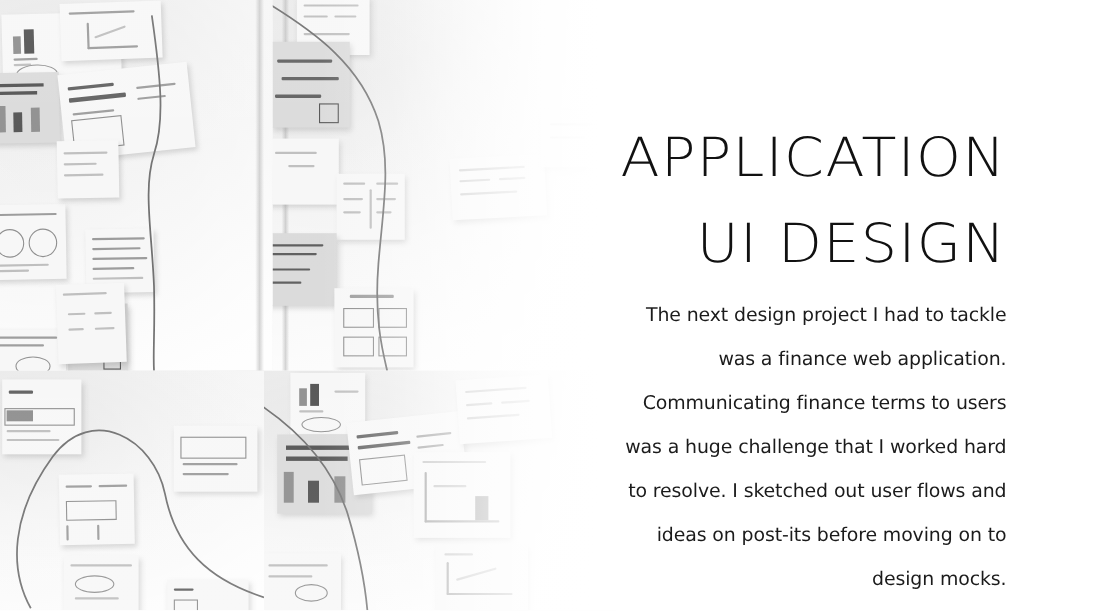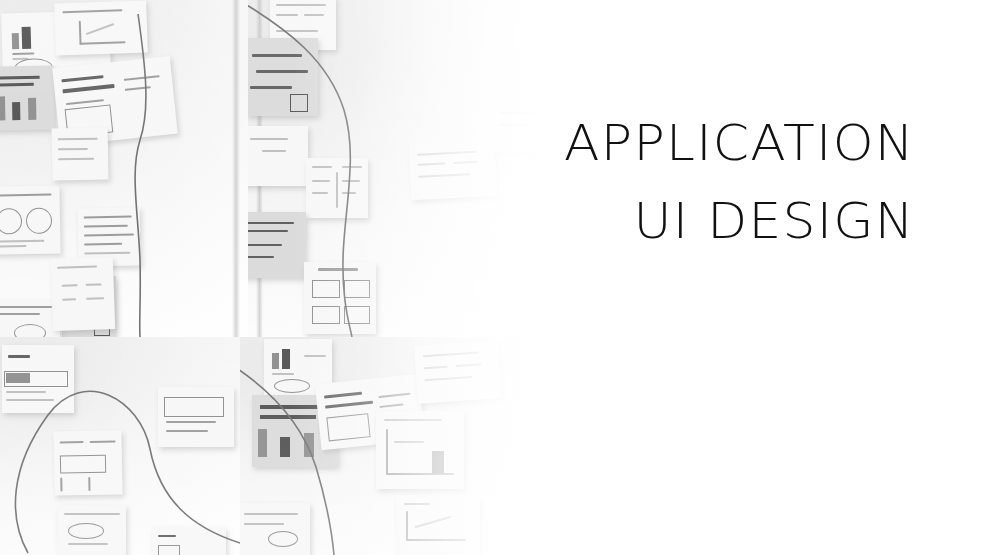--- a/index.html
+++ b/index.html
@@ -421,15 +421,16 @@
       <div class="photo-wash"></div>
     </div>
 
     <div class="photo-fade"></div>
   </div>
 
   <div class="text-panel">
     <h1 class="headline">APPLICATION
 UI DESIGN</h1>
 
+    <p class="body-copy">The next design project I had to tackle was a finance web application. Communicating finance terms to users was a huge challenge that I worked hard to resolve. I sketched out user flows and ideas on post-its before moving on to design mocks.</p>
   </div>
 
 </div>
 
 </body></html>

